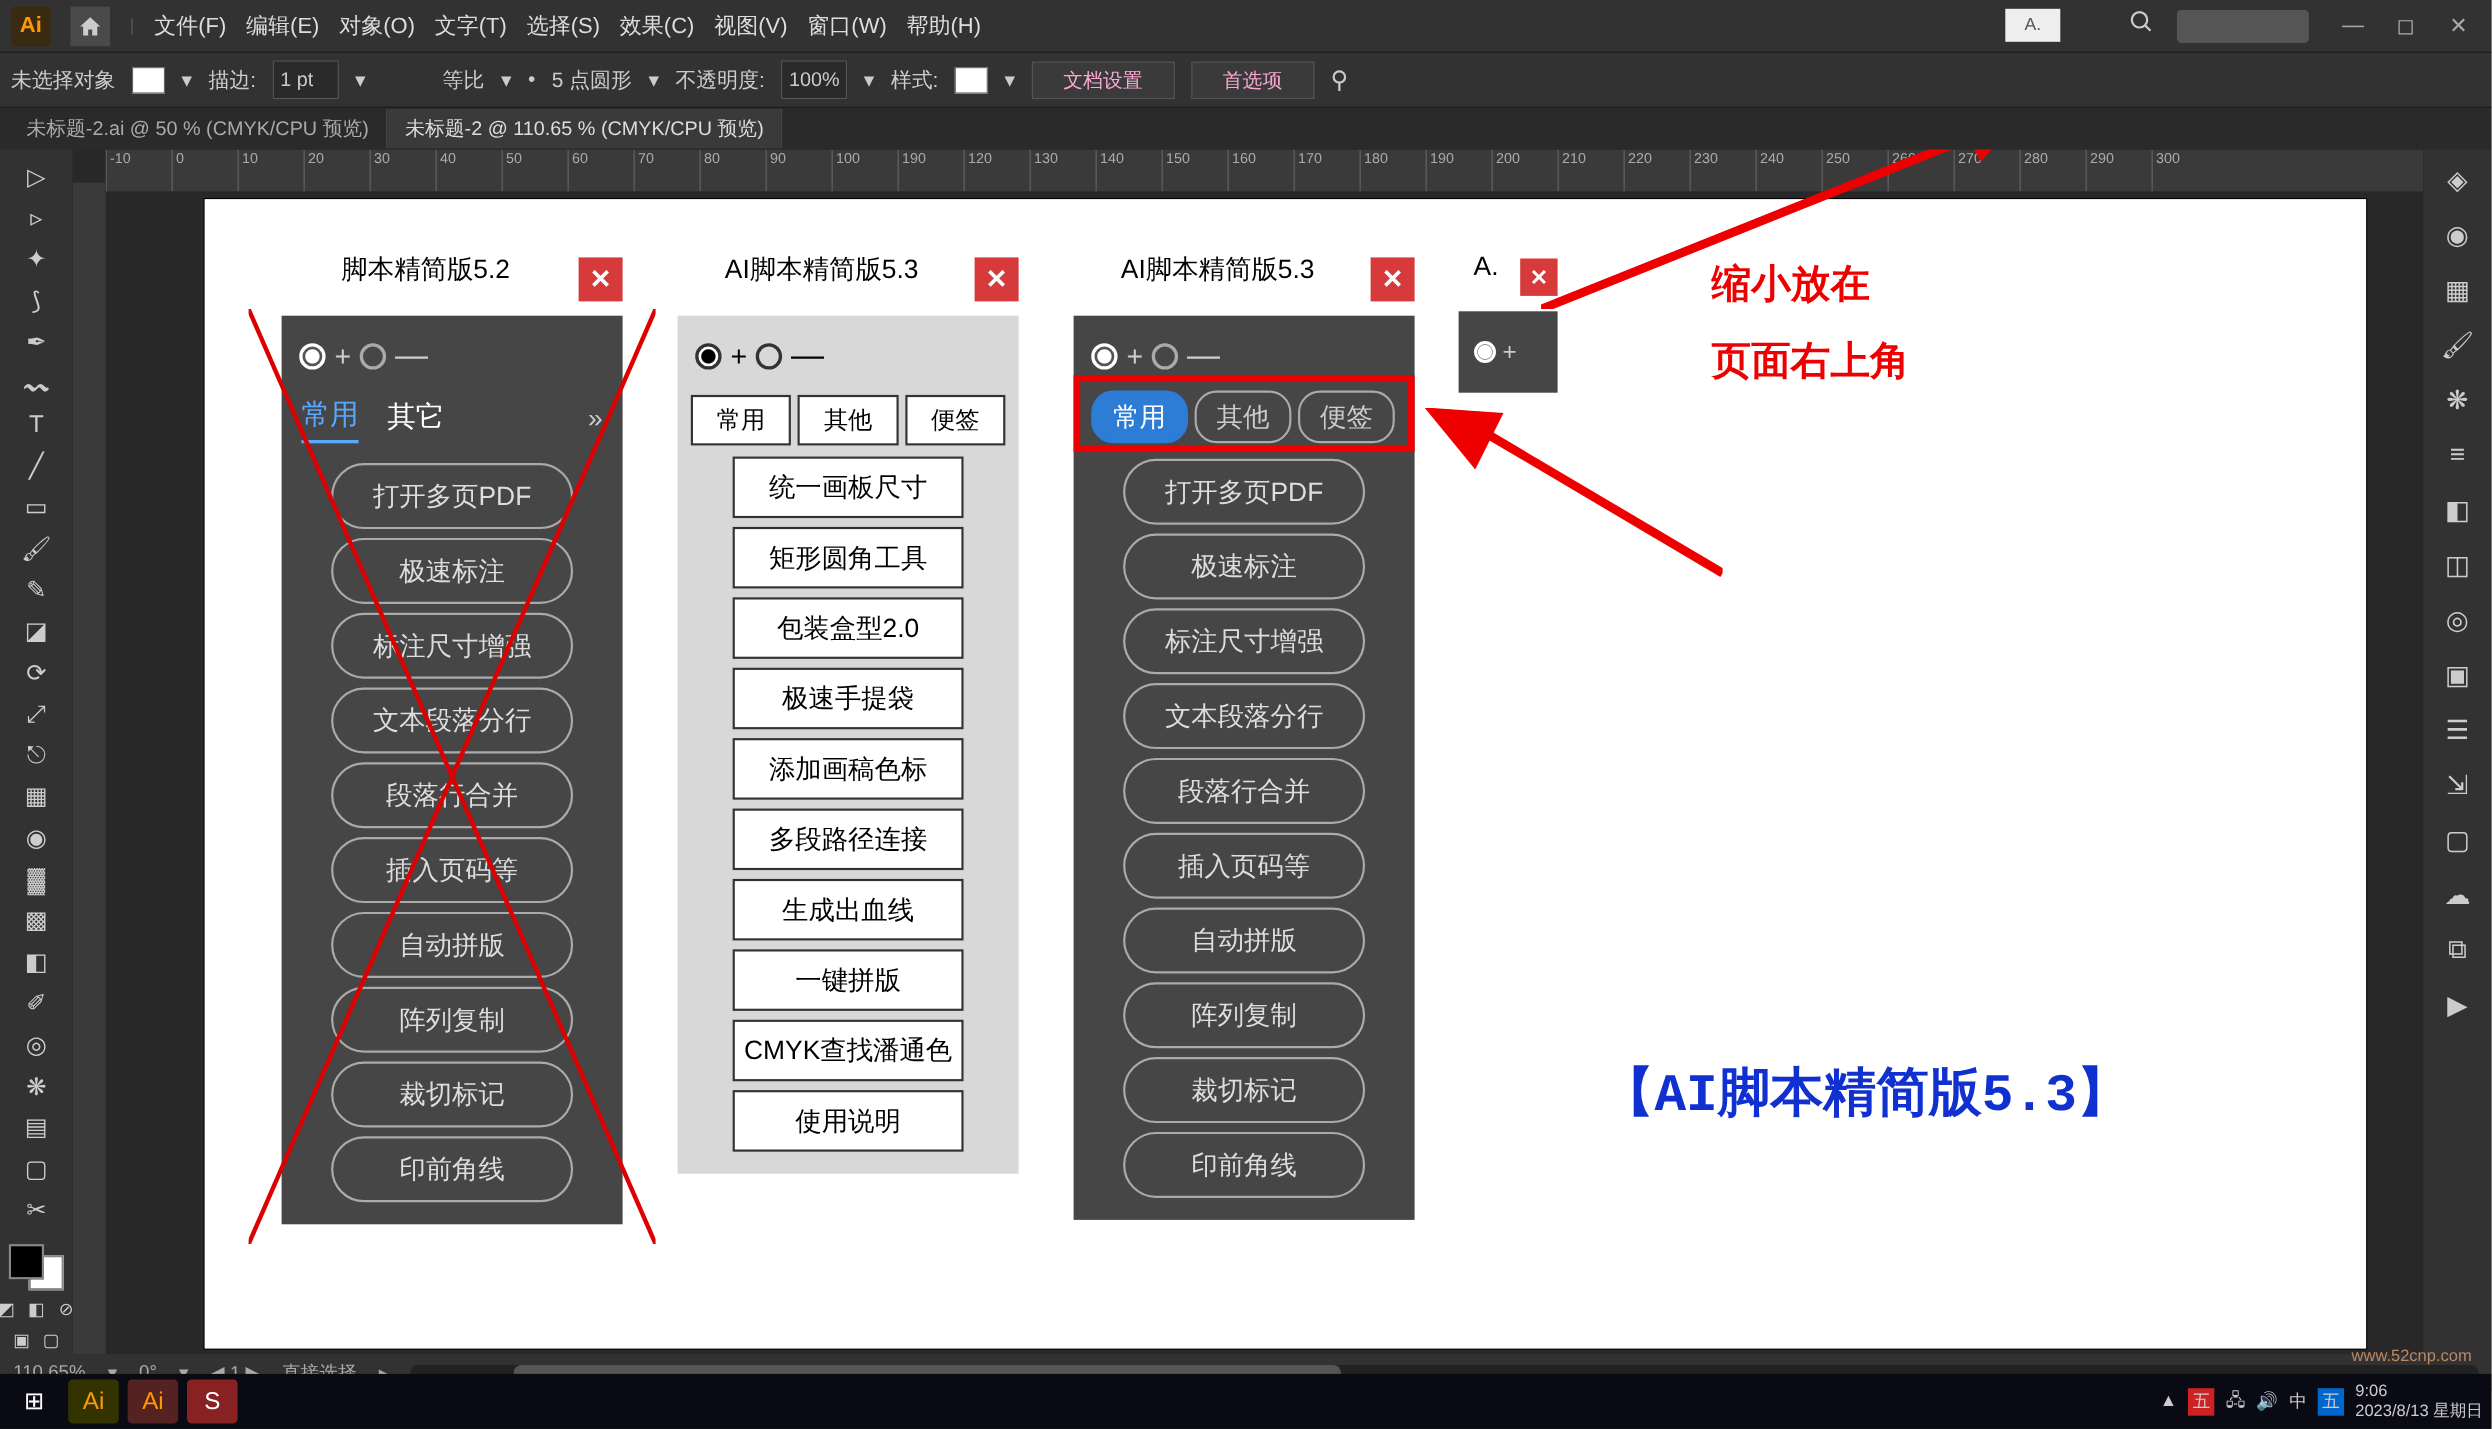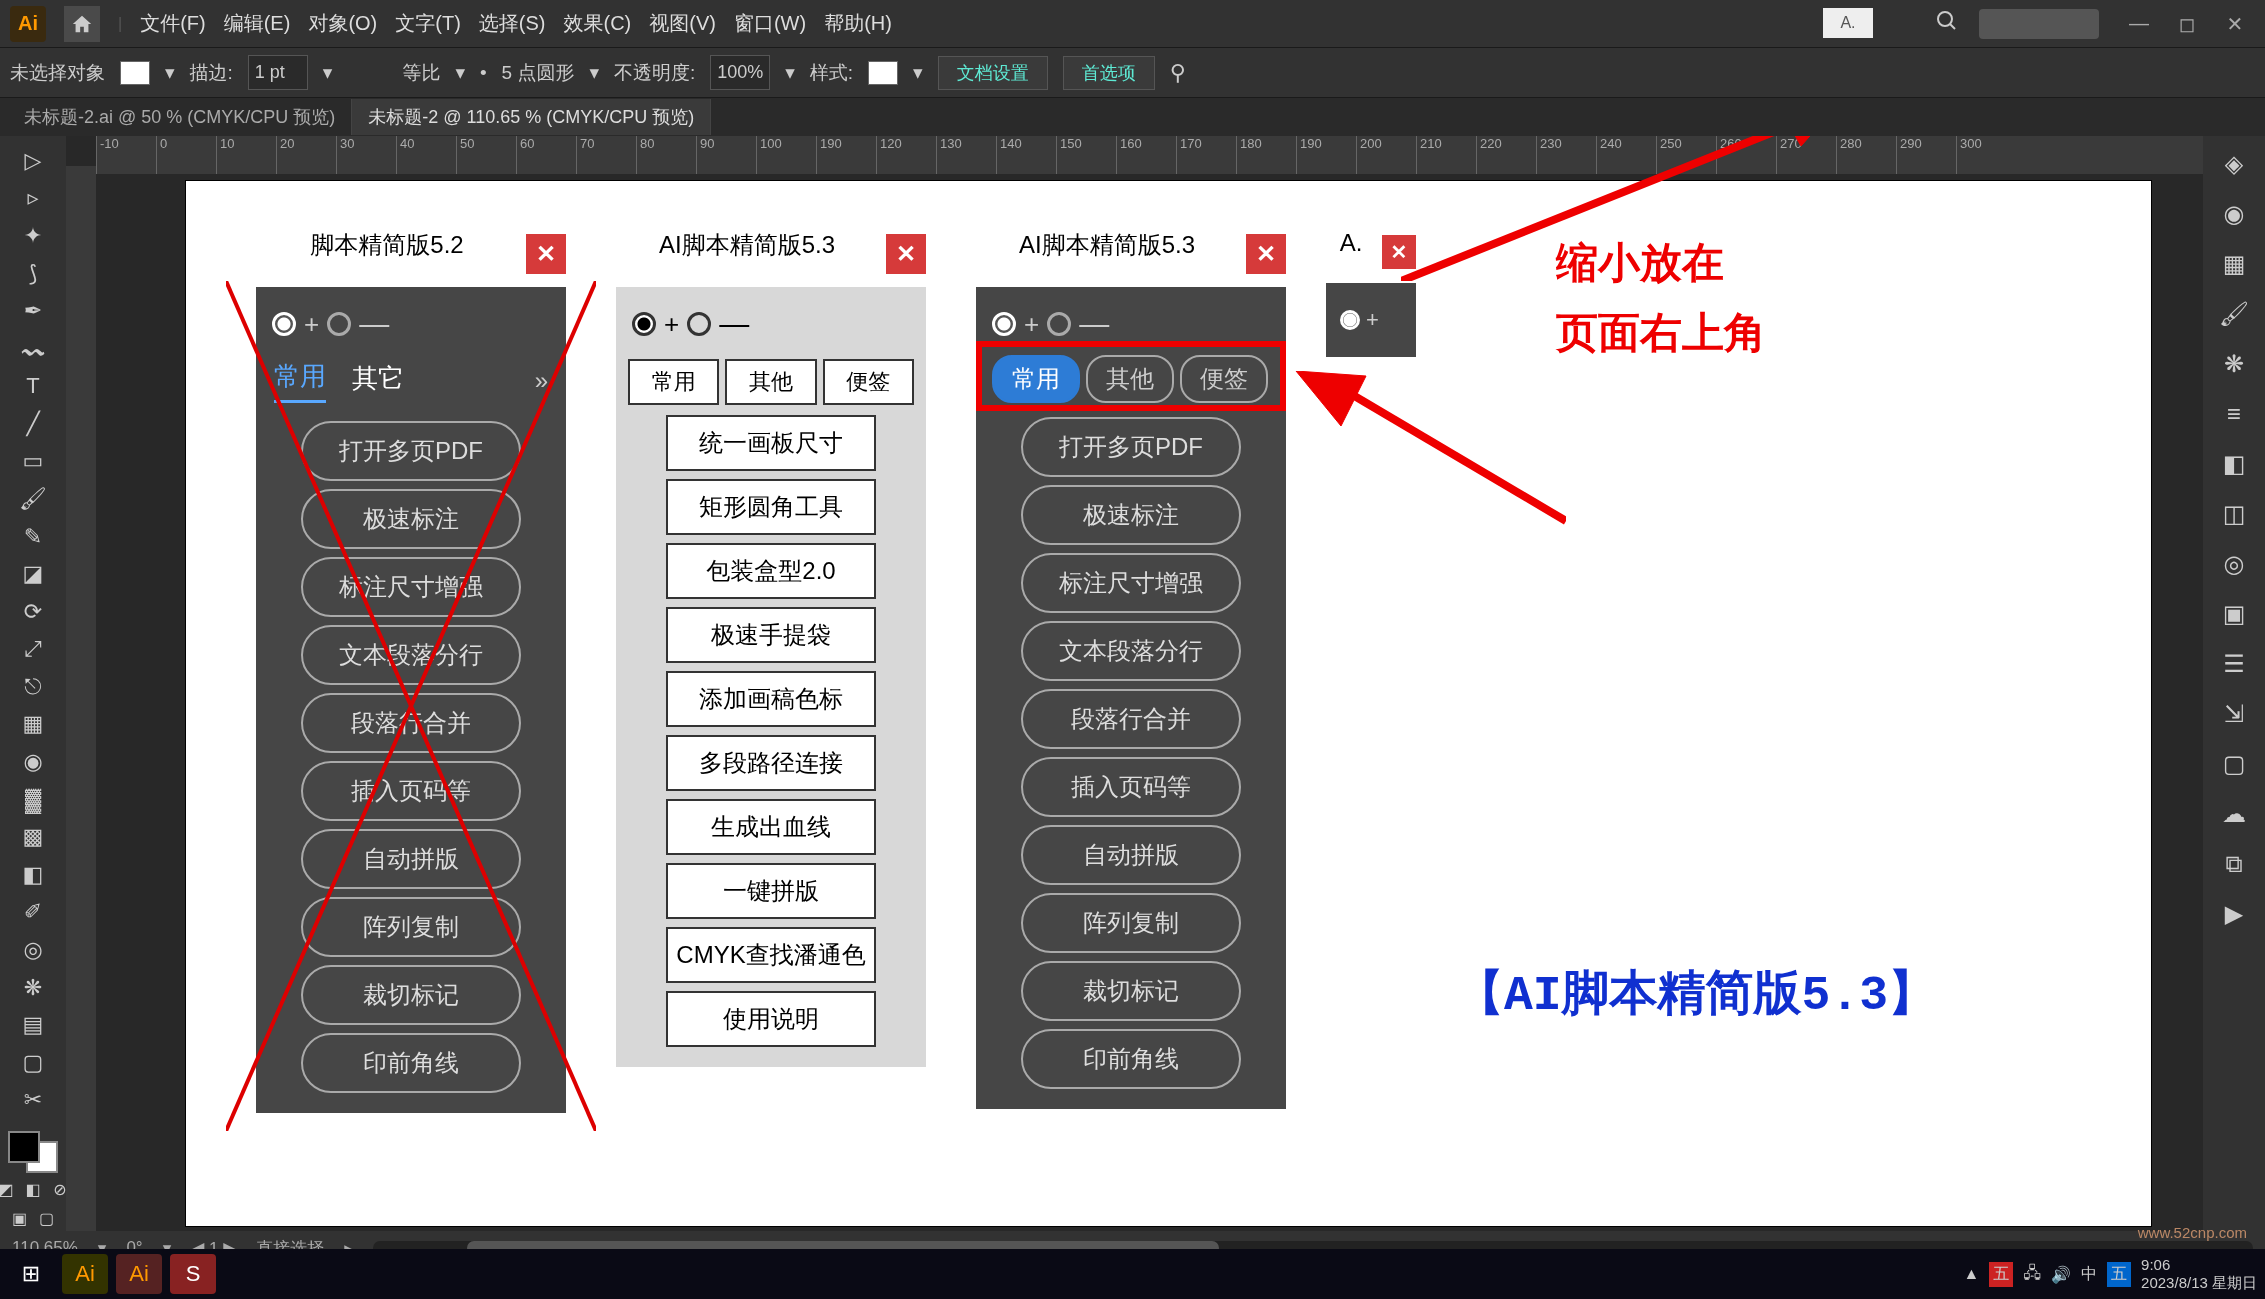--- a/index.html
+++ b/index.html
@@ -12,21 +12,21 @@
 .menu-item { color: #ddd; font-size: 20px; cursor: pointer; }
 .menubar-right { margin-left: auto; display: flex; align-items: center; gap: 20px; }
 .search-area { width: 120px; height: 30px; background: #555; border-radius: 4px; }
 .win-controls { display: flex; gap: 8px; }
 .win-btn { width: 40px; height: 30px; display: flex; align-items: center; justify-content: center; color: #aaa; font-size: 20px; }
 
 
 .optbar { background: #323232; height: 50px; display: flex; align-items: center; padding: 0 10px; gap: 15px; border-bottom: 1px solid #1a1a1a; font-size: 19px; }
 .optbar .swatch { width: 30px; height: 24px; background: #fff; border: 1px solid #666; }
 .optbar input { background: #2a2a2a; color: #ccc; border: 1px solid #555; padding: 6px 6px; width: 60px; font-size: 18px; }
-.optbar button { background: #3a3a3a; color: #5eead4; border: 1px solid #555; padding: 4px 18px; font-size: 18px; }
+.optbar button { background: #3a3a3a; color: #f9a8d4; border: 1px solid #555; padding: 4px 28px; font-size: 18px; }
 
 
 .tabbar { background: #2a2a2a; height: 38px; display: flex; align-items: center; padding-left: 8px; }
 .doc-tab { padding: 6px 16px; color: #aaa; font-size: 18px; border-right: 1px solid #444; }
 .doc-tab.active { background: #3a3a3a; color: #ddd; }
 
 
 .workspace { display: flex; height: 1095px; }
 .left-tools { width: 66px; background: #323232; display: flex; flex-direction: column; align-items: center; padding-top: 8px; gap: 4px; }
 .tool { width: 52px; height: 40px; display: flex; align-items: center; justify-content: center; color: #ccc; font-size: 22px; cursor: pointer; }
@@ -64,21 +64,21 @@
 .tabs-light { display: flex; gap: 6px; margin: 10px 0; }
 .tab-l { flex: 1; background: #fff; border: 2px solid #333; padding: 6px 0; text-align: center; font-size: 22px; color: #000; }
 .tabs-pill { display: flex; gap: 6px; padding: 6px 4px; }
 .tab-p { padding: 6px 18px; border: 2px solid #aaa; border-radius: 20px; font-size: 24px; color: #ccc; }
 .tab-p.active { background: #2d7cd6; color: #fff; border-color: #2d7cd6; }
 
 .cross-x { position: absolute; pointer-events: none; }
 .cross-x line { stroke: #d00; stroke-width: 4; }
 
 .red-box { position: absolute; border: 6px solid #e00; }
-.red-text { position: absolute; color: #e00; font-size: 42px; font-weight: bold; line-height: 1.5; }
+.red-text { position: absolute; color: #e00; font-size: 36px; font-weight: bold; line-height: 1.5; }
 .blue-text { position: absolute; color: #1030d0; font-size: 48px; font-weight: bold; font-family: Liberation Mono, monospace; }
 .arrow { position: absolute; }
 .arrow polygon, .arrow line { fill: #e00; stroke: #e00; }
 
 
 .right-panels { width: 62px; background: #323232; display: flex; flex-direction: column; align-items: center; padding-top: 8px; gap: 10px; }
 .rp-icon { width: 40px; height: 40px; display: flex; align-items: center; justify-content: center; color: #ccc; font-size: 24px; }
 
 
 .statusbar { background: #323232; height: 34px; display: flex; align-items: center; padding: 0 12px; gap: 20px; font-size: 17px; color: #aaa; }

